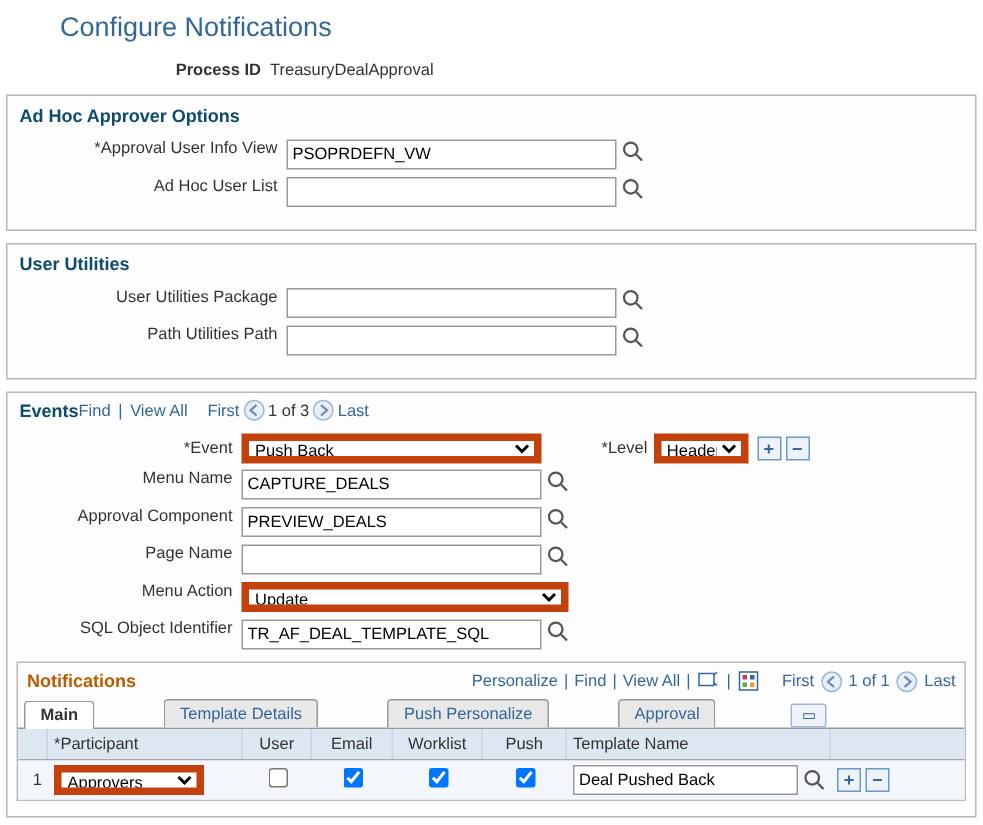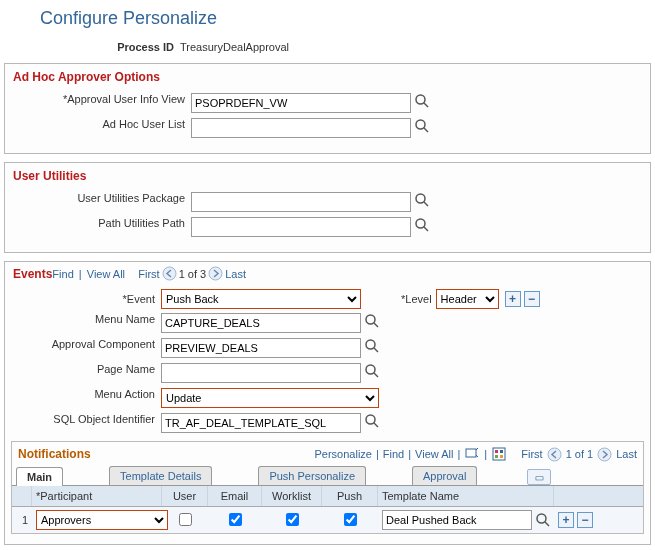--- a/index.html
+++ b/index.html
@@ -1,28 +1,28 @@
 <!DOCTYPE html>
 <html><head>
 <meta charset="utf-8">
 <style>
 * { box-sizing: border-box; margin: 0; padding: 0; }
 body { font-family: Arial, sans-serif; font-size: 11px; color: #333; background: #fff; width: 655px; }
 .page-title { color: #336699; font-size: 18px; font-weight: normal; padding: 8px 0 8px 40px; }
 .field-row { display: flex; align-items: flex-start; margin: 3px 0; min-height: 22px; }
 .field-label { width: 180px; text-align: right; padding-right: 6px; color: #333; }
 .field-input { height: 20px; border: 1px solid #999; padding: 1px 3px; font-size: 11px; font-family: Arial, sans-serif; }
-.field-select { height: 20px; border: 1px solid #c2410c; font-size: 11px; font-family: Arial, sans-serif; background: #fff; }
+.field-select { height: 20px; border: 5px solid #c2410c; font-size: 11px; font-family: Arial, sans-serif; background: #fff; }
 .lookup-icon { width: 16px; height: 16px; margin-left: 3px; cursor: pointer; }
 .lookup-icon svg { width: 16px; height: 16px; }
 .process-row { display: flex; align-items: center; margin: 4px 0 10px 0; }
 .process-id-lbl { width: 180px; text-align: right; padding-right: 6px; font-weight: bold; }
 .process-id-val { font-weight: normal; }
 .group-box { border: 1px solid #b8b8b8; margin: 0 4px 8px 4px; padding: 4px 6px 10px 6px; background: #fdfdfd; }
-.group-title { color: #b91c1c; font-weight: bold; font-size: 12px; padding: 2px 0 6px 2px; }
+.group-title { color: #0c4a6e; font-weight: bold; font-size: 12px; padding: 2px 0 6px 2px; }
 .group-header-row { display: flex; align-items: center; justify-content: flex-start; padding: 0 2px 4px 2px; }
 .group-header-row .group-title { padding: 0; }
 .nav-links { color: #336699; font-size: 11px; }
 .nav-links a { color: #336699; text-decoration: none; cursor: pointer; }
 .nav-links span.sep { color: #336699; margin: 0 2px; }
 .nav-cluster { display: flex; align-items: center; gap: 2px; }
 .nav-arrow { width: 15px; height: 15px; display: inline-flex; align-items: center; justify-content: center; cursor: pointer; }
 .nav-arrow svg { width: 15px; height: 15px; }
 .nav-first-last { color: #336699; cursor: pointer; }
 .events-body .field-row .field-label { width: 150px; }
@@ -52,21 +52,21 @@
 .col-push { width: 56px; text-align: center; }
 .col-tmpl { width: 176px; }
 .col-actions { width: 78px; display: flex; align-items: center; gap: 3px; }
 input[type=checkbox]{ width:13px; height:13px; }
 .tiny-icon { width:16px; height:16px; display:inline-flex; align-items:center; justify-content:center; cursor:pointer; }
 .tiny-icon svg{ width:16px; height:16px; }
 </style>
 </head>
 <body>
 
-<div class="page-title">Configure Personalize</div>
+<div class="page-title">Configure Notifications</div>
 
 <div class="process-row">
   <div class="process-id-lbl">Process ID</div>
   <div class="process-id-val">TreasuryDealApproval</div>
 </div>
 
 <div class="group-box">
   <div class="group-title">Ad Hoc Approver Options</div>
   <div class="field-row">
     <div class="field-label">*Approval User Info View</div>
@@ -266,21 +266,21 @@
         <div class="col-user">User</div>
         <div class="col-email">Email</div>
         <div class="col-worklist">Worklist</div>
         <div class="col-push">Push</div>
         <div class="col-tmpl">Template Name</div>
       </div>
 
       <div class="grid-row">
         <div class="col-num">1</div>
         <div class="col-part">
-          <select class="field-select" style="width:132px">
+          <select class="field-select" style="width:100px">
             <option>Approvers</option>
           </select>
         </div>
         <div class="col-user"><input type="checkbox" style=""></div>
         <div class="col-email"><input type="checkbox" checked="" style=""></div>
         <div class="col-worklist"><input type="checkbox" checked="" style=""></div>
         <div class="col-push"><input type="checkbox" checked="" style=""></div>
         <div class="col-tmpl" style="display:flex;align-items:center;">
           <input class="field-input" style="width: 150px;" value="Deal Pushed Back">
           <span class="lookup-icon">

